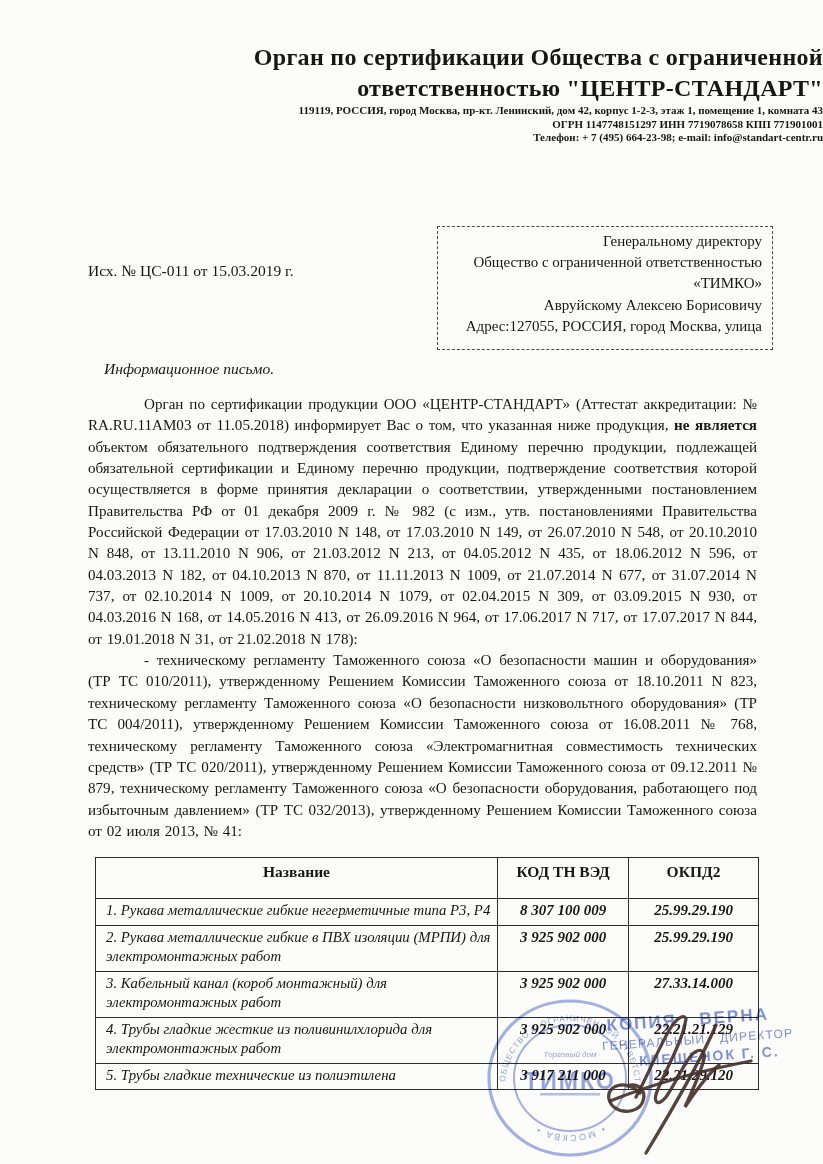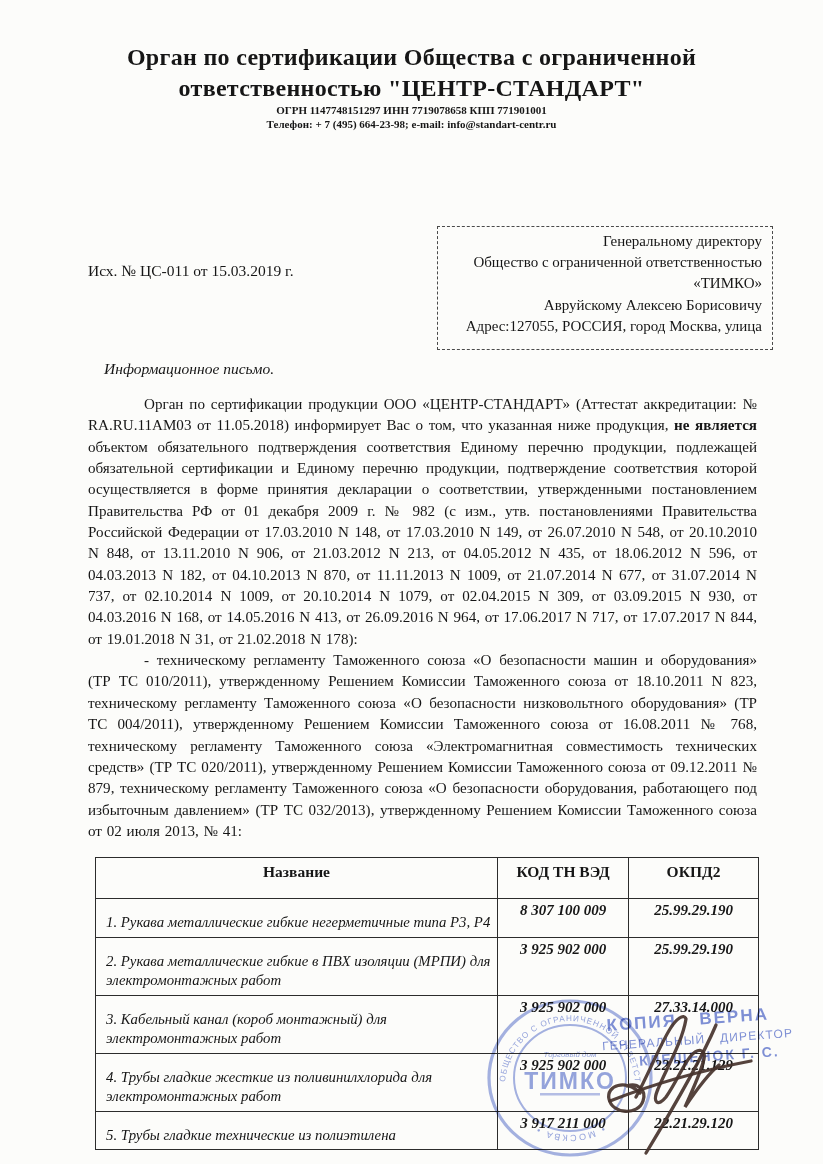--- a/index.html
+++ b/index.html
@@ -3,21 +3,21 @@
 <meta charset="utf-8">
 <style>
   html,body { margin:0; padding:0; background:#e9e9e9; }
   .page {
     position:relative; width:823px; height:1164px; margin:0 auto;
     background:#fcfcfa; color:#161616; overflow:hidden;
     font-family:"Liberation Serif", serif;
   }
 
   
-  .letterhead { position:absolute; top:42px; left:0; width:823px; text-align:center; }
+  .letterhead { position:absolute; top:42px; left:0; width:823px; text-align:right; }
   .title-line { font-size:24px; font-weight:bold; line-height:31px; letter-spacing:0.3px; }
   .lh-sub { font-weight:bold; font-size:11px; line-height:13.5px; }
   .lh-label { margin-top:4px; }
 
   
   .ref-line { position:absolute; left:88px; top:262px; font-size:15.5px; }
 
   
   .addressee {
     position:absolute; left:437px; top:226px; width:336px; height:124px;
@@ -42,21 +42,21 @@
     position:absolute; left:95px; top:857px; width:663px;
     border-collapse:collapse; table-layout:fixed; z-index:1;
   }
   .doc-table th, .doc-table td { border:1.7px solid #2c2c2c; box-sizing:border-box; }
   .doc-table th {
     font-weight:bold; font-size:15.5px;
     padding:5px 4px 17px 4px; text-align:center; vertical-align:top;
   }
   td.cell-name {
     font-style:italic; font-size:14.8px; line-height:19.5px;
-    padding:14px 6px 4px 10px; text-align:left; vertical-align:top;
+    padding:2px 6px 4px 10px; text-align:left; vertical-align:top;
   }
   td.cell-code, td.cell-okpd {
     font-style:italic; font-weight:bold; font-size:15px;
     text-align:center; vertical-align:top; padding-top:3px;
   }
 
   
   .round-stamp { position:absolute; left:482px; top:993px; z-index:2; mix-blend-mode:multiply; }
 
   
@@ -74,20 +74,21 @@
   .signature { position:absolute; left:548px; top:985px; z-index:3; }
 </style>
 </head>
 <body>
 
 <div class="page">
 
   <div class="letterhead">
     <div class="title-line">Орган по сертификации Общества с ограниченной</div>
     <div class="title-line">ответственностью "ЦЕНТР-СТАНДАРТ"</div>
+    <div class="lh-sub">119119, РОССИЯ, город Москва, пр-кт. Ленинский, дом 42, корпус 1-2-3, этаж 1, помещение 1, комната 43</div>
     <div class="lh-sub">ОГРН 1147748151297 ИНН 7719078658 КПП 771901001</div>
     <div class="lh-sub">Телефон: + 7 (495) 664-23-98; e-mail: info@standart-centr.ru</div>
   </div>
 
   <div class="ref-line">Исх. № ЦС-011 от 15.03.2019 г.</div>
 
   <div class="addressee">
     <div>Генеральному директору</div>
     <div>Общество с ограниченной ответственностью</div>
     <div>«ТИМКО»</div>

